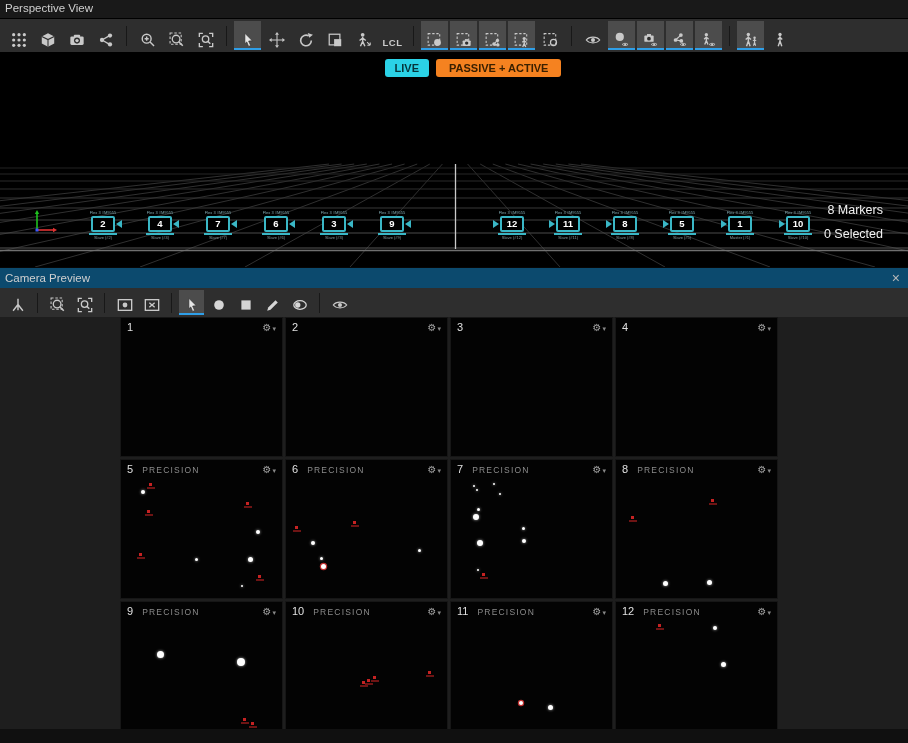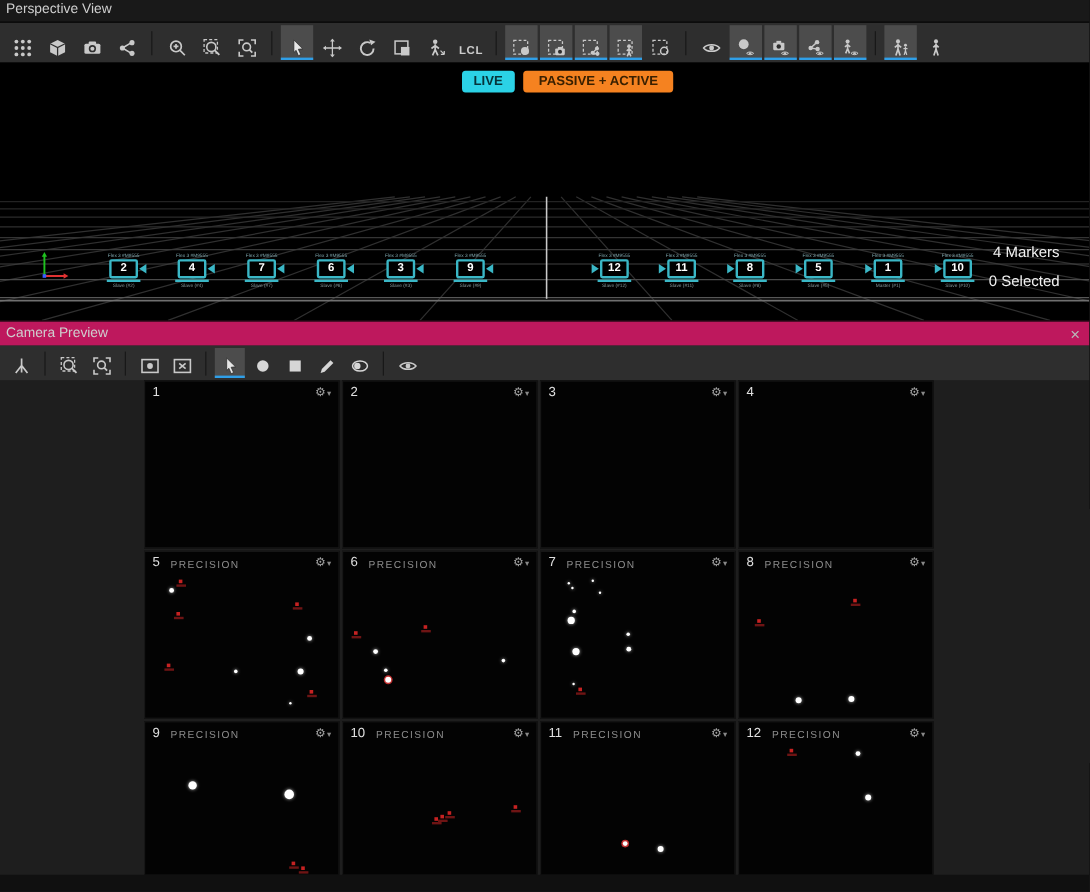--- a/index.html
+++ b/index.html
@@ -40,21 +40,21 @@
               border:2px solid #3ab7c6; border-radius:2px; background:#000;
               color:#fff; font-size:9.5px; font-weight:bold; line-height:12px; }
   .cam-lens { position:absolute; top:50%; transform:translateY(-50%); width:0; height:0;
               border-top:4px solid transparent; border-bottom:4px solid transparent; }
   .lens-r .cam-lens { right:-9px; border-right:6px solid #3ab7c6; }
   .lens-l .cam-lens { left:-9px; border-left:6px solid #3ab7c6; }
   .cam-bar { width:28px; height:2px; background:#3ab7c6; margin:1px auto 0; }
   .cam-bottom { font-size:4px; color:#85989b; white-space:nowrap; height:5px; overflow:hidden; }
 
   
-  .preview-header { height:21px; background:#be185d; border-top:1px solid #060606;
+  .preview-header { height:21px; background:#0c4a6e; border-top:1px solid #060606;
                     color:#cfcfcf; font-size:11.5px; display:flex; align-items:center;
                     padding:0 8px 0 5px;gap:32px; }
   .close { margin-left:auto; color:#b8b8b8; font-size:14px; line-height:1; }
   .preview-toolbar { height:29px; }
   .preview-toolbar .tool { width:25px; height:25px; }
   .preview-body { position:relative; height:426px; background:#1e1e1e; }
   .cell-grid { margin-left:120px; display:grid; grid-template-columns:repeat(4,163px);
                grid-auto-rows:140px; gap:2px; width:658px; }
   .cell { position:relative; background:#030303; border:1px solid #161616; overflow:hidden; }
   .cell-head { display:flex; align-items:center; padding:3px 6px; gap:9px; position:relative; z-index:2; }
@@ -453,21 +453,21 @@
     <div class="cam-bottom">Master (#1)</div>
   </div>
   <div class="camera lens-l" style="left:798px">
     <div class="cam-top">Flex 3 #M9555</div>
     <div class="cam-body"><span>10</span>
       <span class="cam-lens"></span></div>
     <div class="cam-bar"></div>
     <div class="cam-bottom">Slave (#10)</div>
   </div>
       </div>
-    <div class="markers-count">4 Markers</div>
+    <div class="markers-count">8 Markers</div>
     <div class="selected-count">0 Selected</div>
   </div>
 
   <div class="preview-header">
     <span>Camera Preview</span>
     <button class="close">
       <span>×</span>
     </button>
   </div>
 

